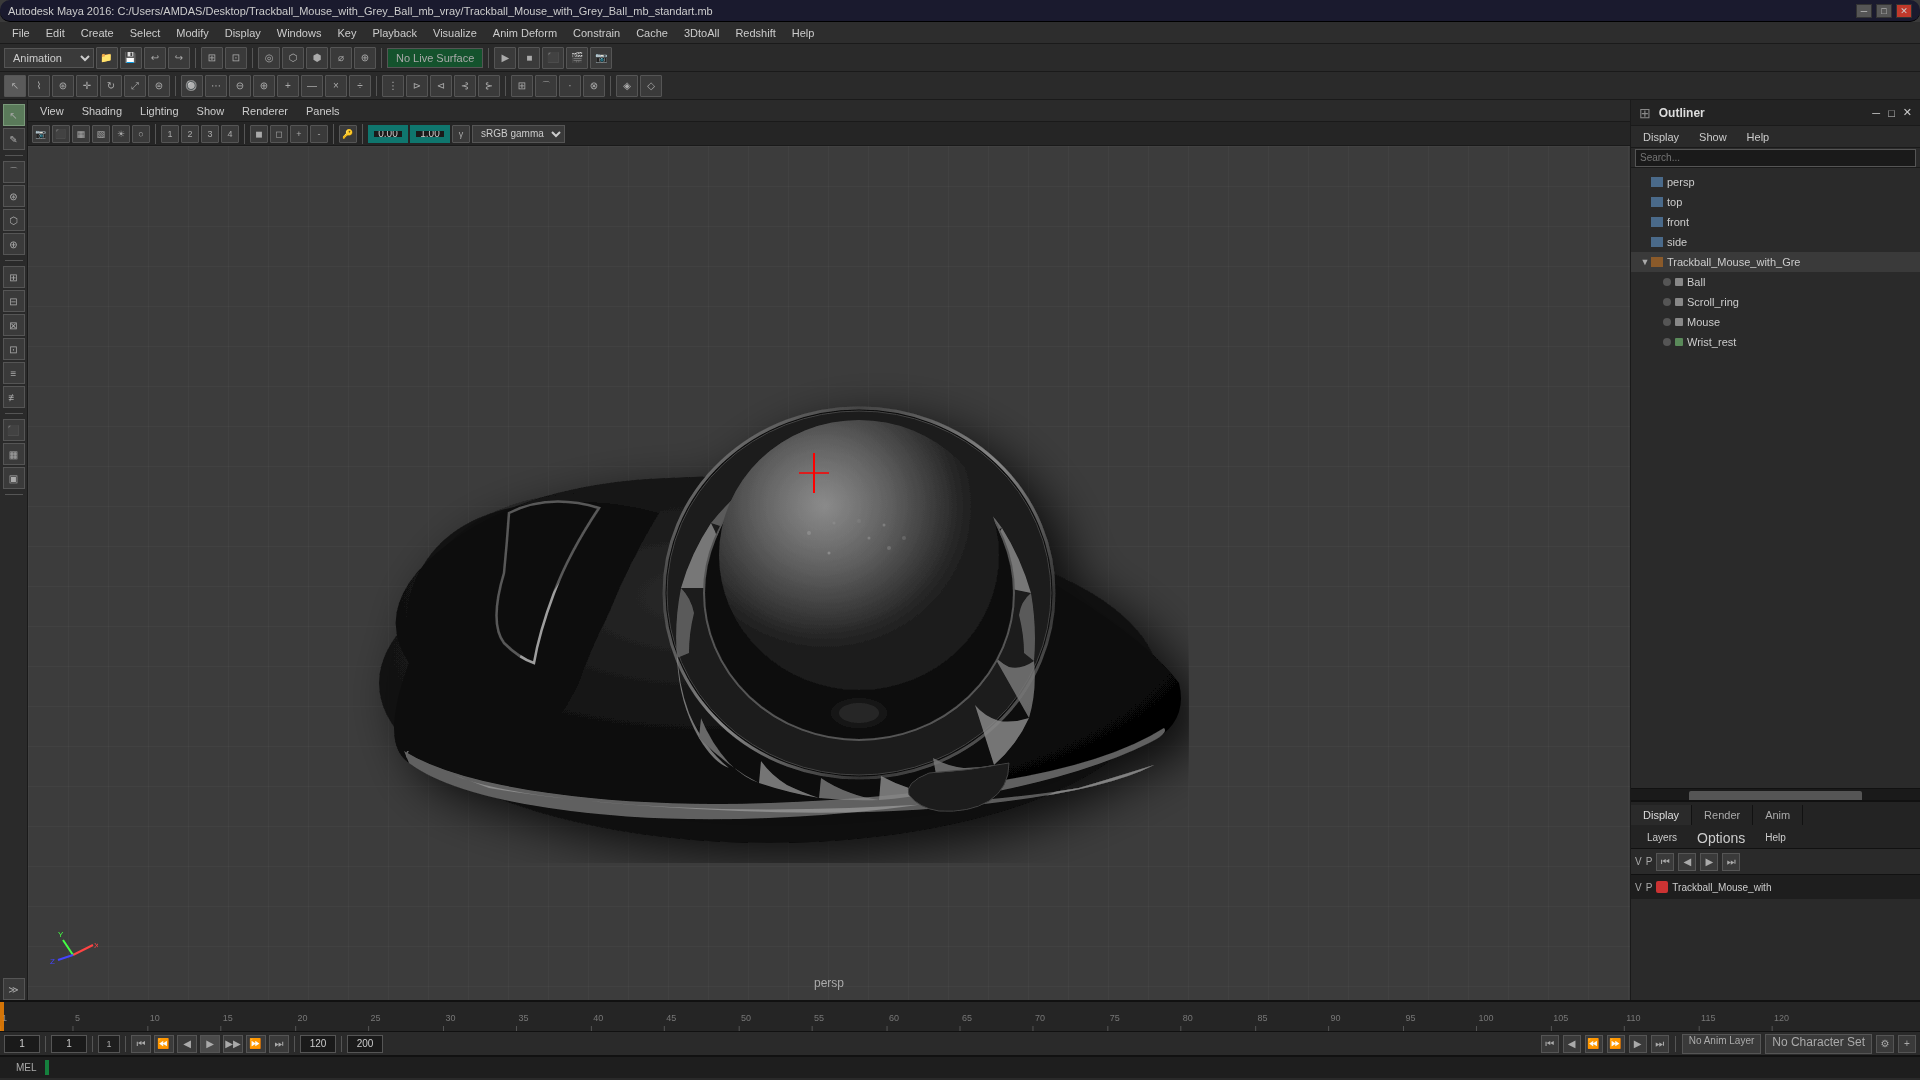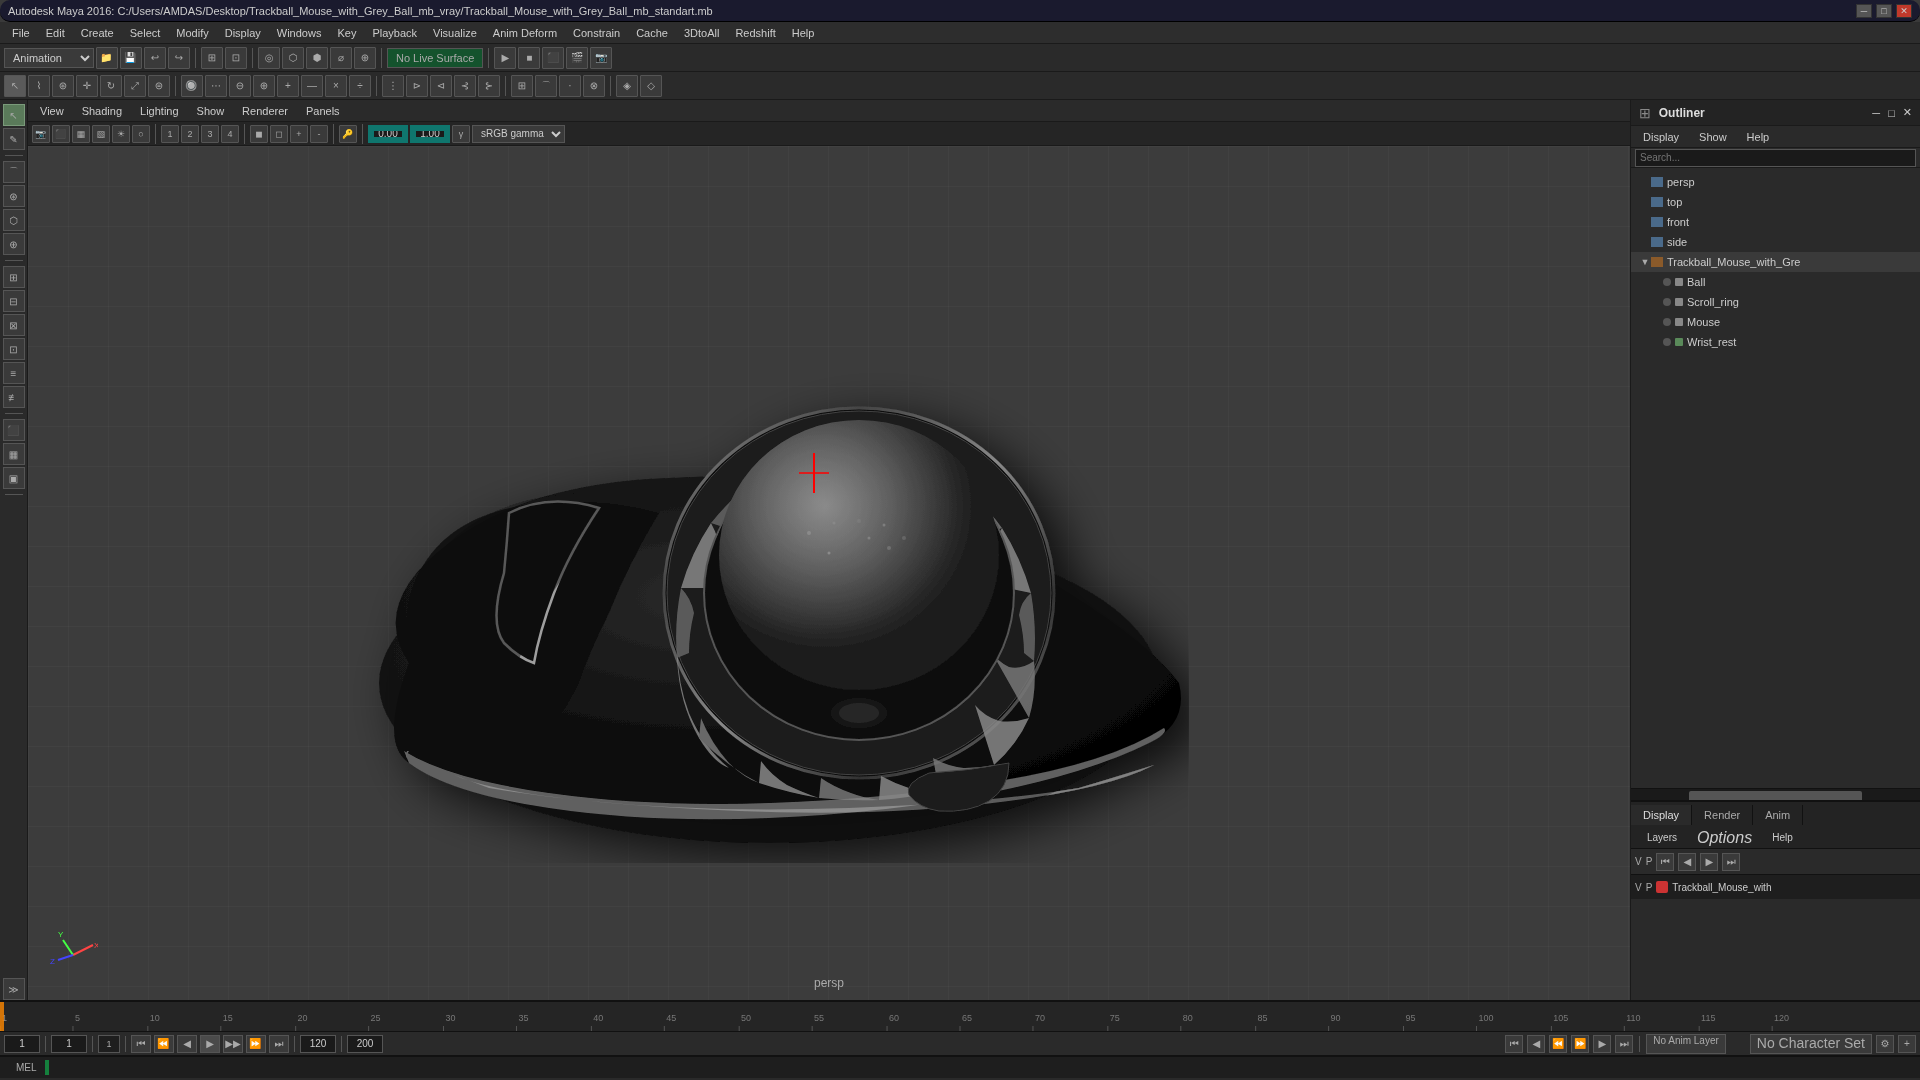--- a/index.html
+++ b/index.html
@@ -350,25 +350,24 @@
       font-size: 10px;
       padding: 0 6px;
       cursor: pointer;
       white-space: nowrap;
     }
     .char-set-btn {
       height: 20px;
       background: #3a3a3a;
       border: 1px solid #555;
       color: #aaa;
-      font-size: 14px;
+      font-size: 12px;
       padding: 0 6px;
       cursor: pointer;
       white-space: nowrap;
-      margin-left: 20px;
     }
 
     
     #toolbar2 {
       height: 28px;
       background: #2a2a2a;
       display: flex;
       align-items: center;
       padding: 0 4px;
       gap: 2px;
@@ -811,21 +810,21 @@
       </div>
 
       <div id="channel-box">
         <div id="outliner-bottom">
           <span class="outliner-tab active">Display</span>
           <span class="outliner-tab">Render</span>
           <span class="outliner-tab">Anim</span>
         </div>
         <div id="channel-box-header">
           <span class="menu-item" style="font-size:10px;">Layers</span>
-          <span class="menu-item" style="font-size:16px;font-style:italic;">Options</span>
+          <span class="menu-item" style="font-size:14px;">Options</span>
           <span class="menu-item" style="font-size:10px;">Help</span>
         </div>
 
         <div style="height:26px;display:flex;align-items:center;padding:0 4px;gap:4px;border-bottom:1px solid #111;">
           <span style="font-size:10px;color:#aaa;">V</span>
           <span style="font-size:10px;color:#aaa;">P</span>
           <div class="tr-btn">⏮</div>
           <div class="tr-btn">◀</div>
           <div class="tr-btn">▶</div>
           <div class="tr-btn">⏭</div>

